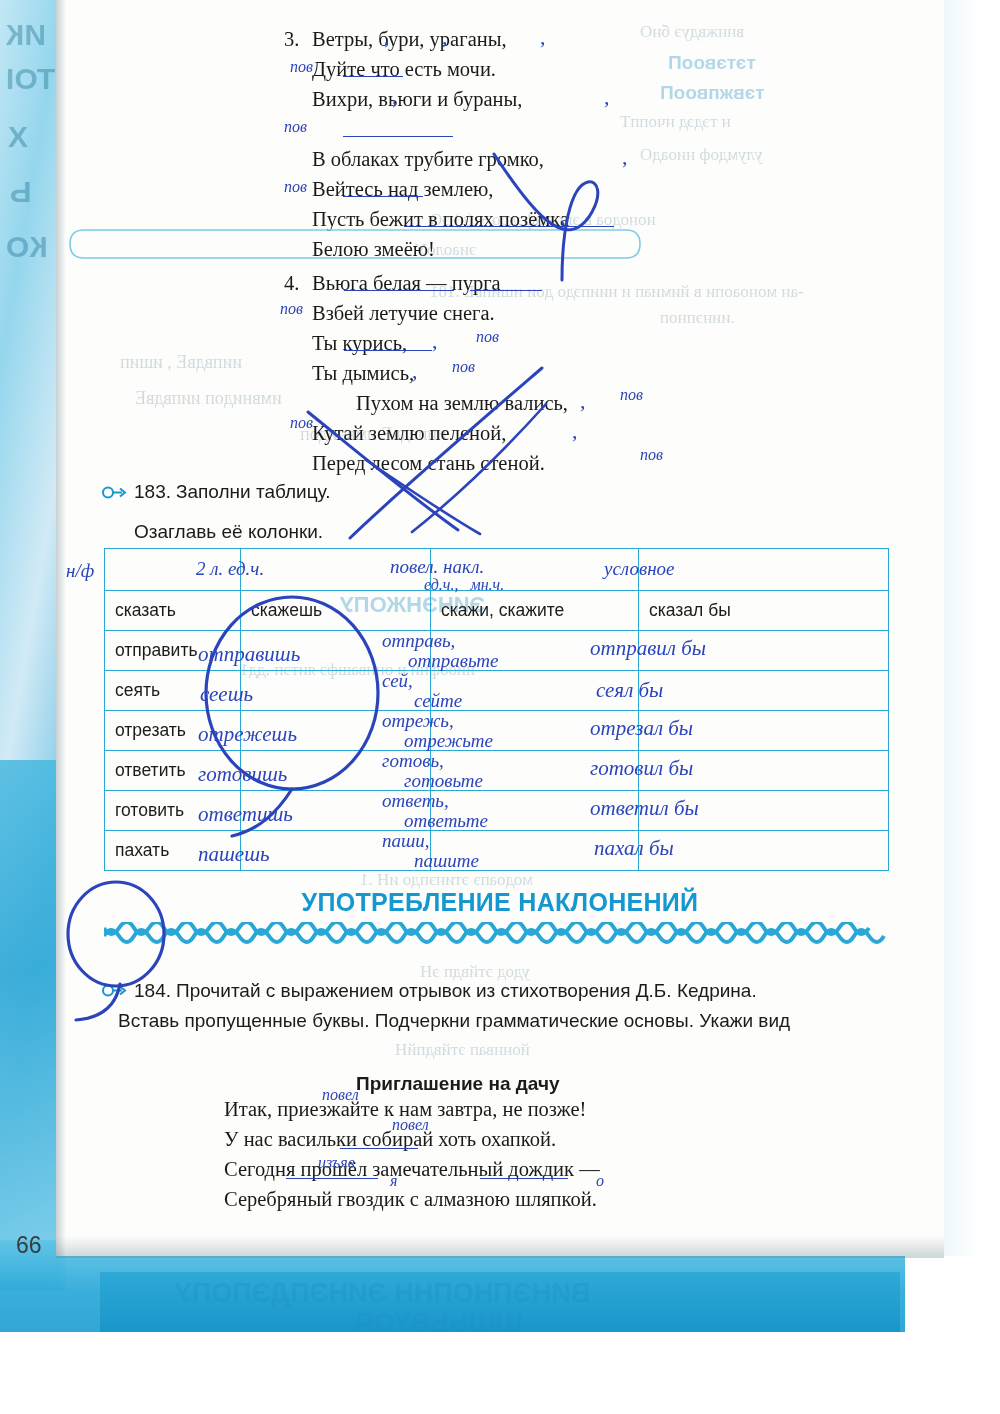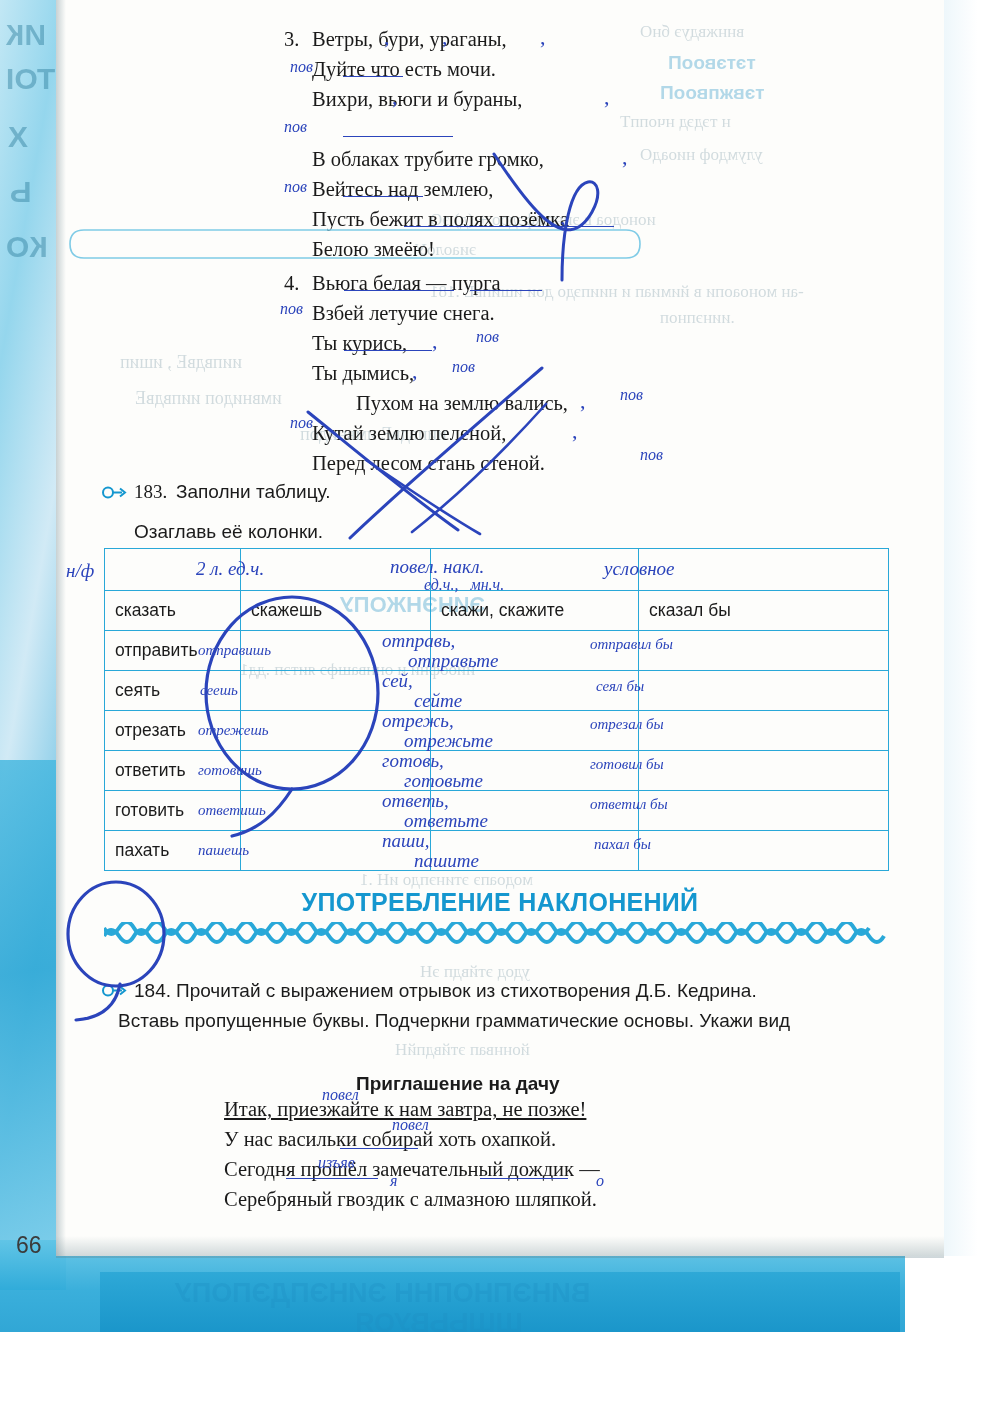--- a/index.html
+++ b/index.html
@@ -138,21 +138,21 @@
   .hw {
     position: absolute;
     font-family: "Liberation Serif", serif;
     font-style: italic;
     color: #2b44bb;
     white-space: pre;
     pointer-events: none;
   }
   .hw.sm { font-size: 16px; }
   .hw.md { font-size: 19px; }
-  .hw.lg { font-size: 15px; text-align: center; }
+  .hw.lg { font-size: 21px; text-align: center; }
   svg.ink { position: absolute; overflow: visible; pointer-events: none; }
   svg.ink path, svg.ink ellipse, svg.ink line { fill: none; stroke: #2b44bb; stroke-linecap: round; stroke-linejoin: round; }
 
   .comma-ink {
     position: absolute; color: #2b44bb; font-size: 22px; font-family: "Liberation Serif", serif;
     pointer-events: none;
   }
   .uline-ink {
     position: absolute; height: 0; border-bottom: 1.6px solid #2b44bb; pointer-events: none;
   }
@@ -222,21 +222,21 @@
   <div class="verse" style="left:256px; top:358px;">Ты дымись,</div>
   <div class="verse" style="left:256px; top:388px;margin-left:44px;">Пухом на землю вались,</div>
   <div class="verse" style="left:256px; top:418px;">Кутай землю пеленой,</div>
   <div class="verse" style="left:256px; top:448px;">Перед лесом стань стеной.</div>
 
   <svg class="link-icon" style="left:46px; top:486px;" viewBox="0 0 26 13">
     <circle cx="6" cy="6.5" r="5" fill="none" stroke="#1597cf" stroke-width="2"></circle>
     <path d="M11 6.5 H20" stroke="#1597cf" stroke-width="2"></path>
     <path d="M18 2.5 L23 6.5 L18 10.5" fill="none" stroke="#1597cf" stroke-width="2"></path>
   </svg>
-  <div class="task" style="left:78px; top:478px;font-family:Liberation Serif, serif;">183.</div>
+  <div class="task" style="left:78px; top:478px;">183.</div>
   <div class="task" style="left:120px; top:478px;">Заполни таблицу.</div>
   <div class="task" style="left:78px; top:518px;">Озаглавь её колонки.</div>
 
   <table class="grid" style="left:48px; top:548px; width:784px;">
     <colgroup>
       <col style="width:136px">
         <col style="width:190px">
         <col style="width:208px">
         <col style="width:250px">
     </colgroup>
@@ -301,21 +301,21 @@
   <svg class="link-icon" style="left:46px; top:984px;" viewBox="0 0 26 13">
     <circle cx="6" cy="6.5" r="5" fill="none" stroke="#1597cf" stroke-width="2"></circle>
     <path d="M11 6.5 H20" stroke="#1597cf" stroke-width="2"></path>
     <path d="M18 2.5 L23 6.5 L18 10.5" fill="none" stroke="#1597cf" stroke-width="2"></path>
   </svg>
   <div class="task" style="left:78px; top:977px;">184.</div>
   <div class="task" style="left:120px; top:977px;">Прочитай с выражением отрывок из стихотворения Д.Б. Кедрина.</div>
   <div class="task" style="left:62px; top:1007px;">Вставь пропущенные буквы. Подчеркни грамматические основы. Укажи вид</div>
 
   <div class="poem-title" style="left:300px; top:1073px;">Приглашение на дачу</div>
-  <div class="poem-line" style="left:168px; top:1098px;text-decoration:underline;">Итак, приезжайте к нам завтра, не позже!</div>
+  <div class="poem-line" style="left:168px; top:1098px;">Итак, приезжайте к нам завтра, не позже!</div>
   <div class="poem-line" style="left:168px; top:1128px;">У нас васильки собирай хоть охапкой.</div>
   <div class="poem-line" style="left:168px; top:1158px;">Сегодня прошёл замечательный дождик —</div>
   <div class="poem-line" style="left:168px; top:1188px;">Серебряный гвоздик с алмазною шляпкой.</div>
 </div>
 
 <div class="page-num">66</div>
 
 <div>
 
   <div class="hw sm" style="left:290px; top:58px;">пов</div>

